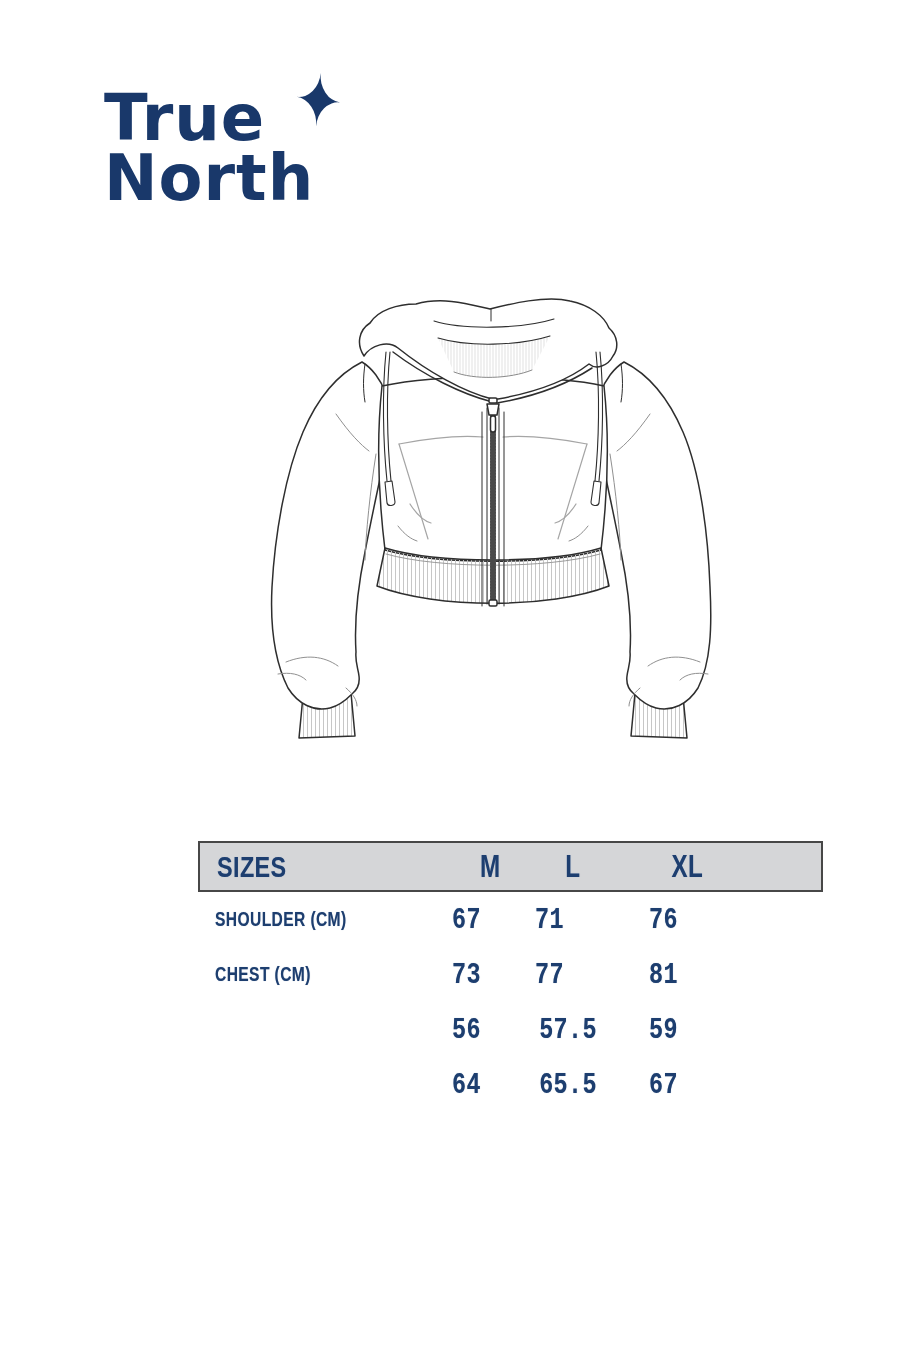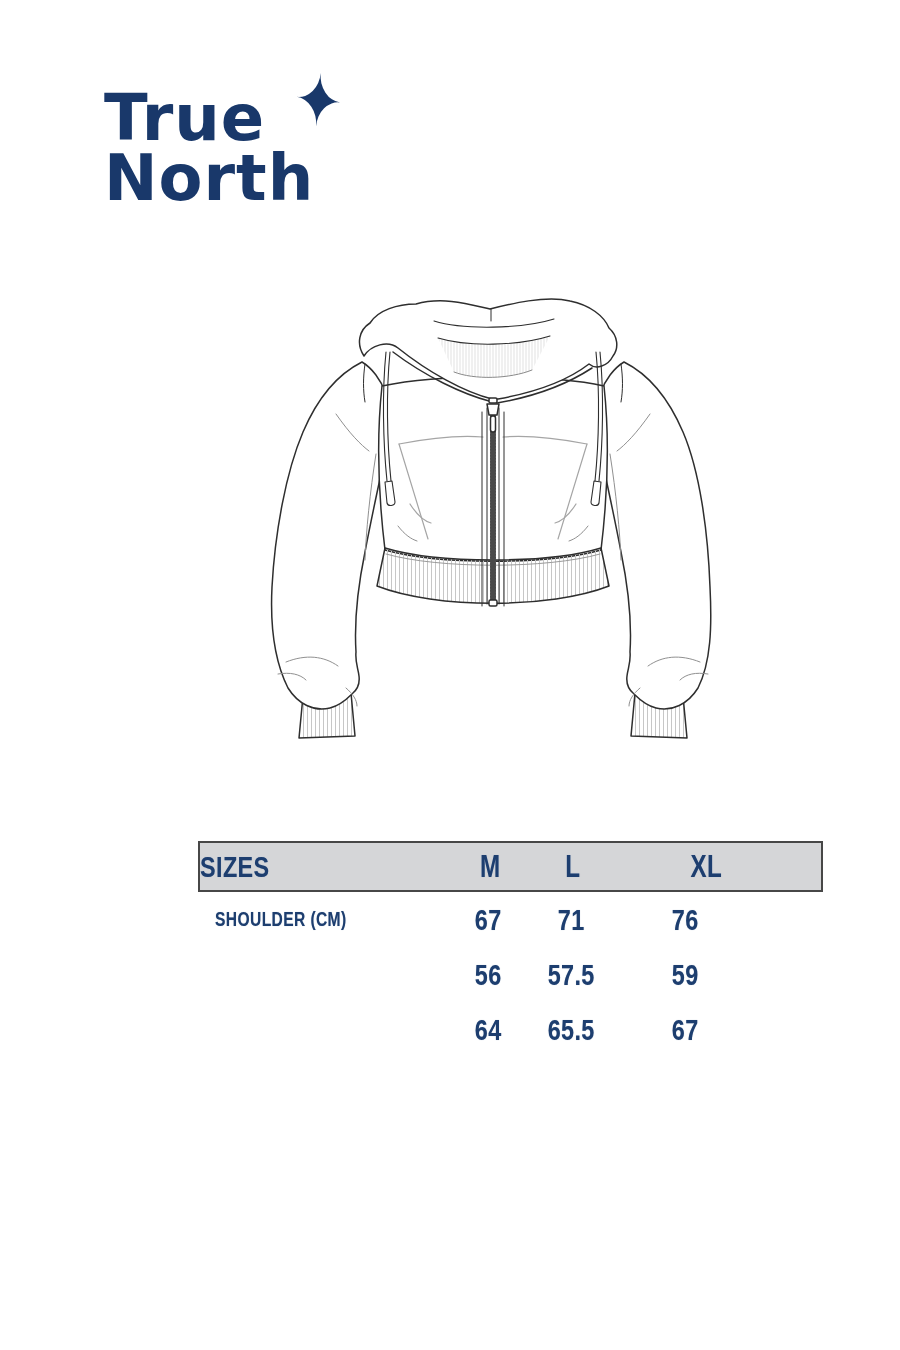--- a/index.html
+++ b/index.html
@@ -26,27 +26,27 @@
   .thead{
     position:relative;height:47px;background:#d5d6d8;
     border:2px solid #474747;display:flex;align-items:center;
   }
   .cond{
     display:inline-block;font-weight:bold;letter-spacing:.5px;
     transform:scaleX(0.78);transform-origin:left center;white-space:nowrap;
     text-shadow:0 0 1px #9fb0c8;
   }
   .cond-center{transform-origin:center center;}
-  .thead .label-cell{padding-left:0;font-size:30px;}
+  .thead .label-cell{padding-left:17px;font-size:30px;}
   .col{position:absolute;width:80px;text-align:center;font-size:31px;}
-  .col-0{left:250px;} .col-1{left:333px;} .col-2{left:447px;text-align:right;}
+  .col-0{left:250px;} .col-1{left:333px;} .col-2{left:447px;}
   .trow{position:relative;height:55px;display:flex;align-items:center;}
   .trow:first-of-type{margin-top:26px;}
   .trow .label-cell{padding-left:17px;font-size:20px;}
-  .val{position:absolute;width:80px;text-align:center;font-size:30px;top:50%;transform:translateY(-50%);}
+  .val{position:absolute;width:80px;font-size:30px;top:50%;transform:translateY(-50%);font-family:Liberation Mono, monospace;}
   .val .cond{transform-origin:center center;}
 </style>
 </head>
 <body>
 
 <div class="page">
 
   <div class="logo">
     <div class="logo-line">True</div>
     <div class="logo-line">North</div>
@@ -149,20 +149,26 @@
       </div>
     </div>
 
     <div class="trow">
       <div class="label-cell"><span class="cond">SHOULDER (CM)</span></div>
       <div class="val col-0"><span class="cond">67</span></div>
       <div class="val col-1"><span class="cond">71</span></div>
       <div class="val col-2"><span class="cond">76</span></div>
     </div>
 
+    <div class="trow">
+      <div class="label-cell"><span class="cond">CHEST (CM)</span></div>
+      <div class="val col-0"><span class="cond">73</span></div>
+      <div class="val col-1"><span class="cond">77</span></div>
+      <div class="val col-2"><span class="cond">81</span></div>
+    </div>
 
     <div class="trow">
       <div class="val col-0"><span class="cond">56</span></div>
       <div class="val col-1"><span class="cond">57.5</span></div>
       <div class="val col-2"><span class="cond">59</span></div>
     </div>
 
     <div class="trow">
       <div class="val col-0"><span class="cond">64</span></div>
       <div class="val col-1"><span class="cond">65.5</span></div>

